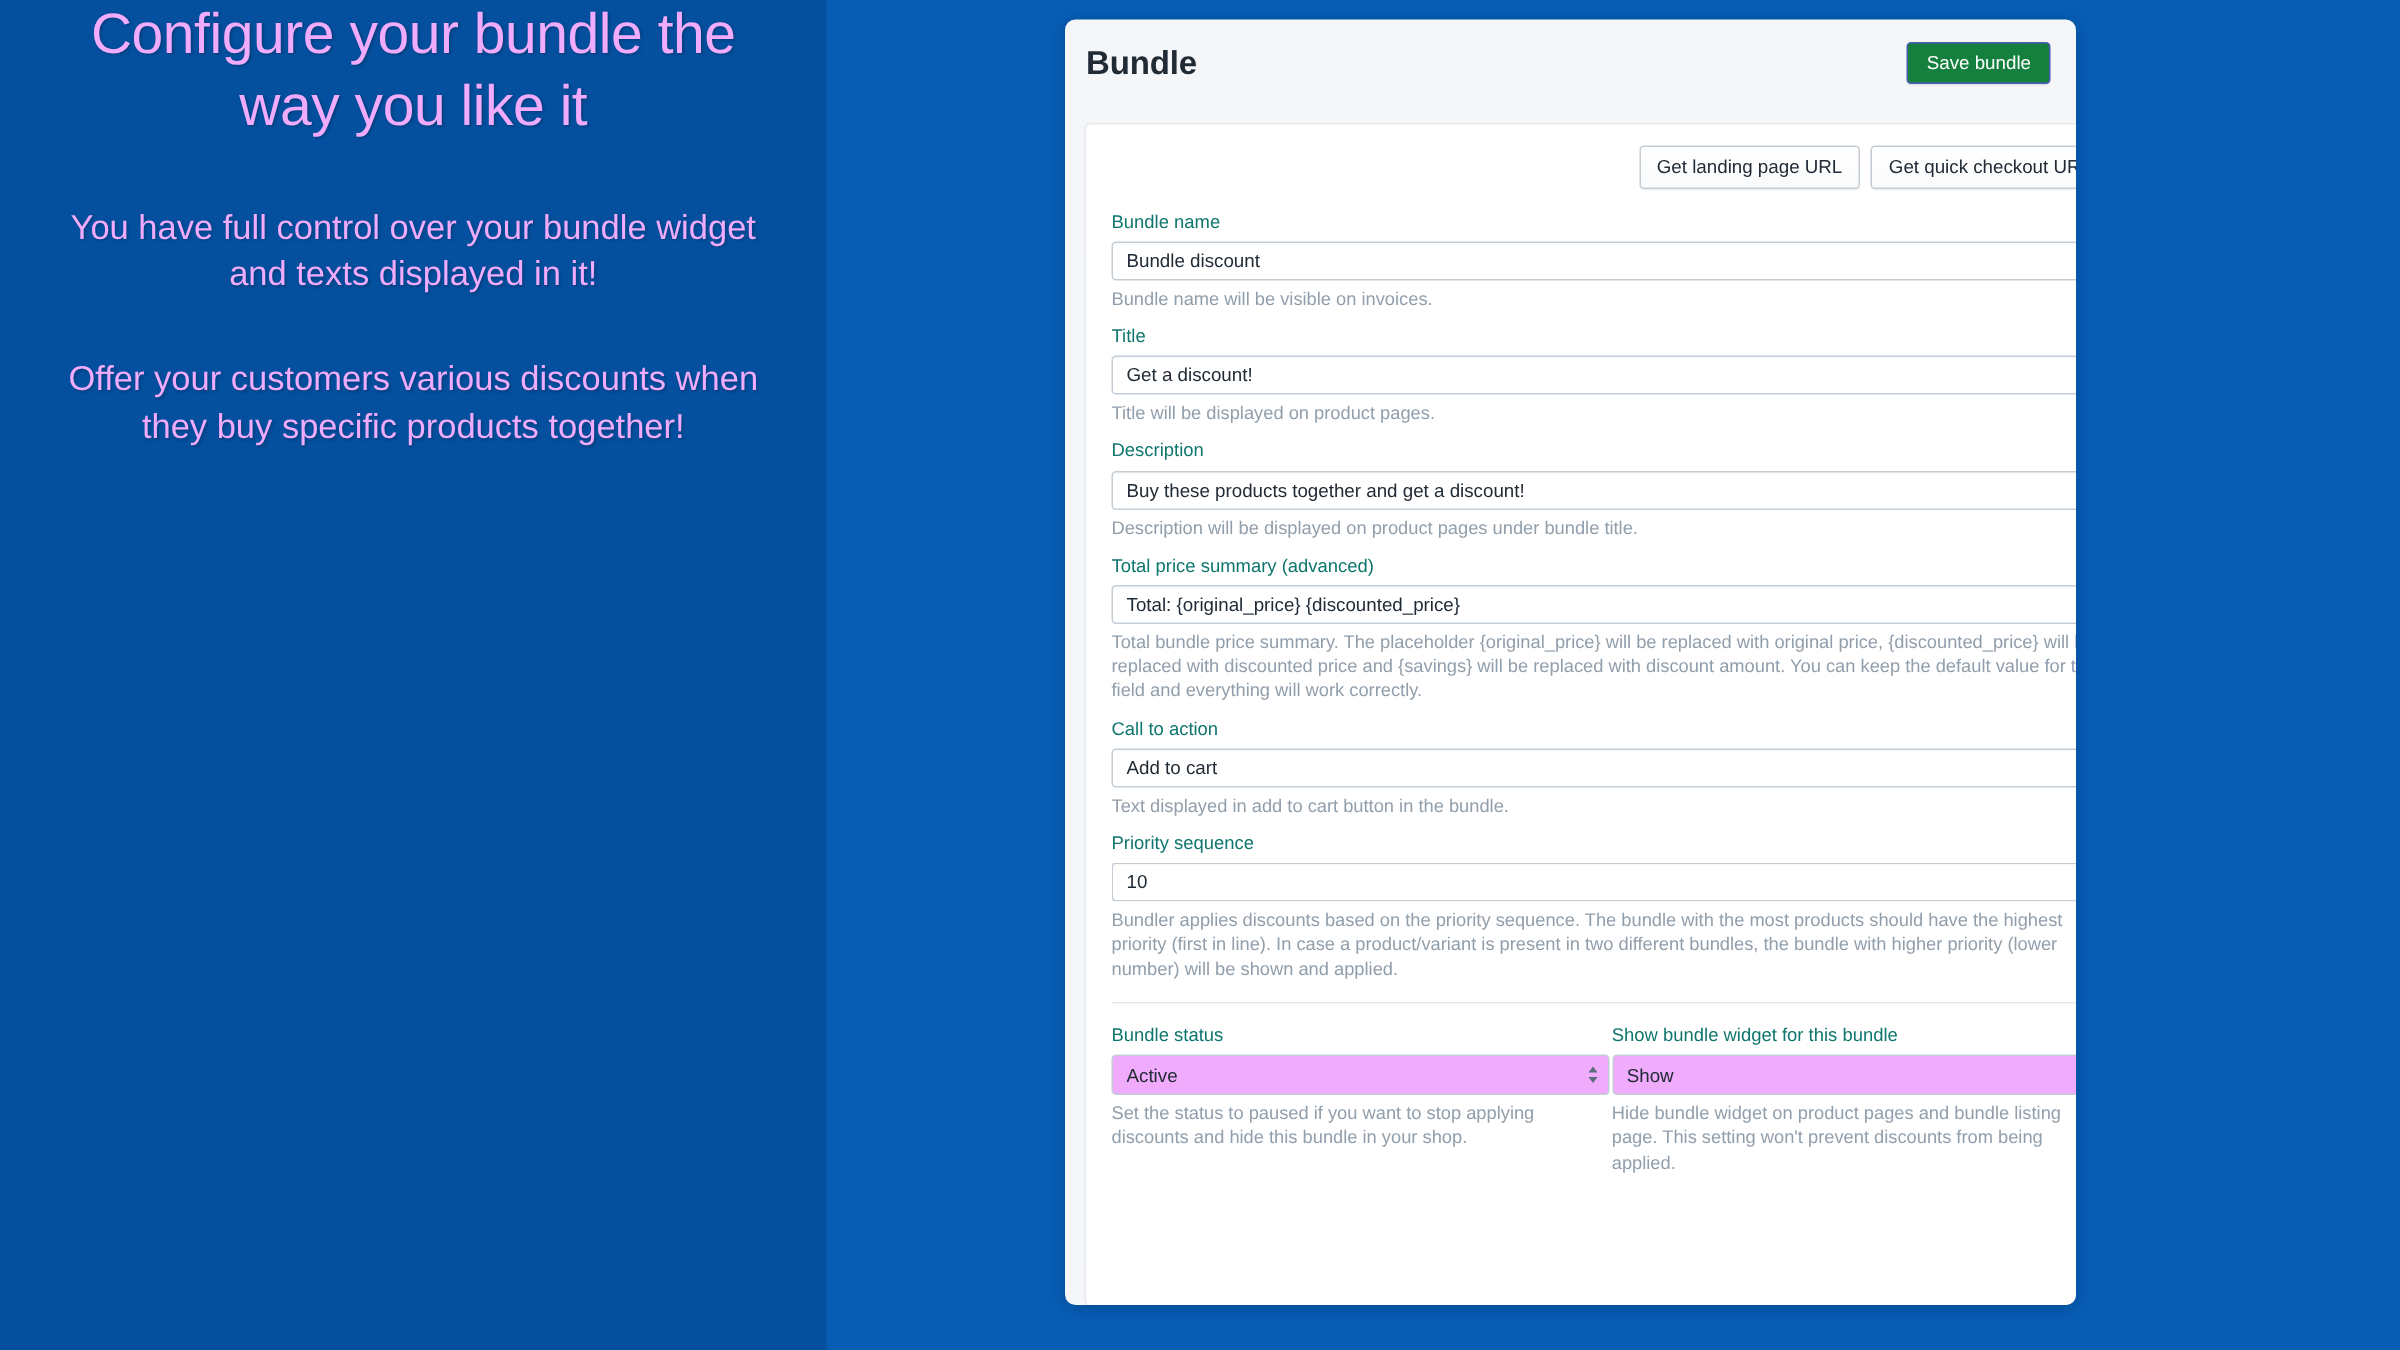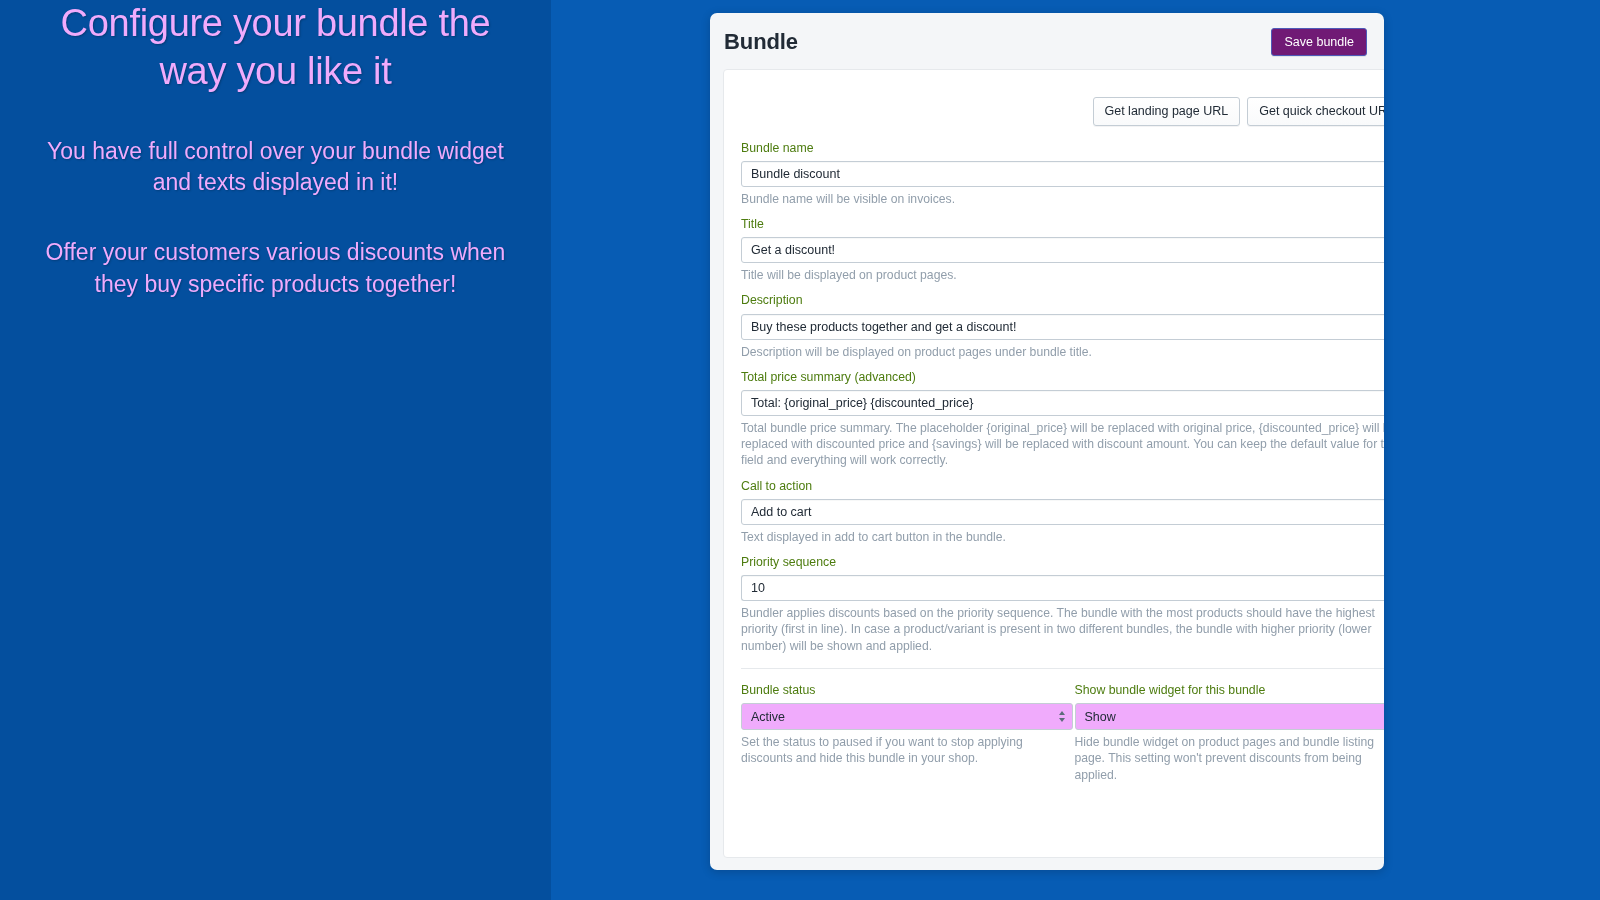--- a/index.html
+++ b/index.html
@@ -73,41 +73,41 @@
     padding: 0 17px 0 14px;
     gap: 12px;
   }
   .panel-title {
     font-size: 22px;
     font-weight: 600;
     color: #212b36;
     letter-spacing: -0.1px;
   }
   .save-btn {
-    background: #701a75;
+    background: #15803d;
     color: #ffffff;
     border: 1px solid #4d5ab8;
     border-radius: 3px;
     font-size: 12.5px;
     font-weight: 400;
     padding: 7px 12px;
     line-height: 1;
     cursor: pointer;
     box-shadow: 0 1px 0 rgba(22,29,37,0.08);
   }
 
   
   .card {
     position: absolute;
-    left: 13px; top: 56px;
+    left: 13px; top: 69px;
     width: 701px; height: 789px;
     background: #ffffff;
     border: 1px solid #e6e9ec;
     border-radius: 4px;
-    padding: 27px 17px 0 17px;
+    padding: 14px 17px 0 17px;
   }
 
   .url-row {
     display: flex; justify-content: flex-end; gap: 7px;
     margin-bottom: 14px;
   }
   .ghost-btn {
     background: linear-gradient(180deg,#ffffff 0%, #f9fafb 100%);
     border: 1px solid #c4cdd5;
     border-radius: 3px;
@@ -116,21 +116,21 @@
     padding: 7px 11px;
     line-height: 1;
     cursor: pointer;
     box-shadow: 0 1px 0 rgba(22,29,37,0.05);
     white-space: nowrap;
   }
 
   .field { margin-bottom: 9px; }
   .field-label {
     font-size: 12.3px;
-    color: #4d7c0f;
+    color: #0f766e;
     margin-bottom: 4px;
     display: block;
     line-height: 1.4;
   }
   .txt-input {
     width: 100%;
     height: 26px;
     border: 1px solid #c4cdd5;
     border-radius: 3px;
     background: #ffffff;

